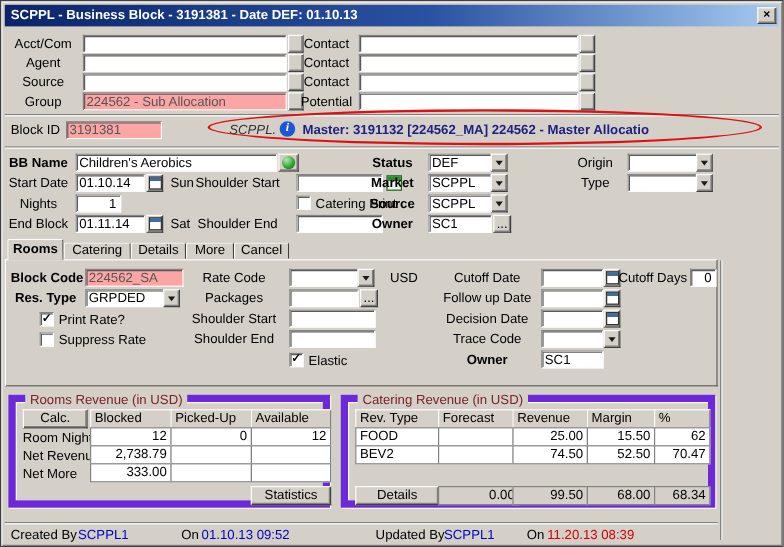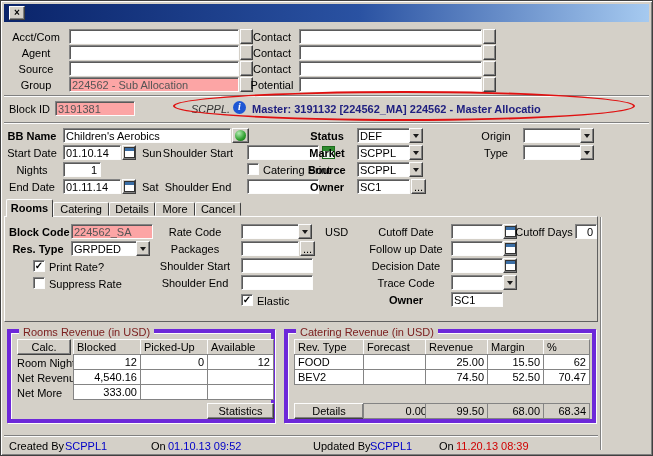--- a/index.html
+++ b/index.html
@@ -25,21 +25,21 @@
 .btn{position:absolute;background:#d4d0c8;border:1px solid;border-color:#fcfcfc #404040 #404040 #fcfcfc;
   box-shadow:inset -1px -1px 0 #808080;font-size:11px;display:flex;align-items:center;justify-content:center;
   cursor:default;white-space:nowrap;}
 .sbtn{left:0;width:45px;height:17px;}
 .tri{width:0;height:0;border:3px solid transparent;border-top:4px solid #1a1a1a;margin-top:4px;}
 .chk{position:absolute;width:12px;height:12px;background:#fff;border:1px solid;
   border-color:#848484 #fcfcfc #fcfcfc #848484;box-shadow:inset 1px 1px 0 #5a5a5a;
   font-size:10px;line-height:10px;text-align:center;font-weight:bold;}
 .sep-h{position:absolute;height:2px;border-top:1px solid #808080;border-bottom:1px solid #fcfcfc;}
 .sep-v{position:absolute;width:2px;border-left:1px solid #808080;border-right:1px solid #fcfcfc;}
-.grp{position:absolute;border:4px solid #6d28d9;box-shadow:inset 1px 1px 0 #fcfcfc,1px 1px 0 #fcfcfc;}
+.grp{position:absolute;border:6px solid #6d28d9;box-shadow:inset 1px 1px 0 #fcfcfc,1px 1px 0 #fcfcfc;}
 .grp-t{position:absolute;top:-7px;left:8px;height:13px;line-height:13px;background:#d4d0c8;
   padding:0 4px;color:#7c2020;white-space:nowrap;font-size:11px;}
 .tcell{position:absolute;height:16px;line-height:14px;padding:0 3px;background:#fff;
   border:1px solid #848484;white-space:nowrap;overflow:hidden;font-size:11px;}
 .th{background:#d4d0c8;border-color:#fcfcfc #808080 #808080 #fcfcfc;}
 .tot{background:#d4d0c8;}
 .tab{position:absolute;top:201px;height:14px;background:#d4d0c8;text-align:center;line-height:13px;
   border:1px solid;border-color:#fcfcfc #404040 #d4d0c8 #fcfcfc;border-radius:2px 2px 0 0;z-index:1;font-size:11px;}
 .tab.active{top:198px;height:18px;line-height:16px;font-weight:bold;z-index:3;border-bottom:none;}
 #tab-panel{position:absolute;left:3px;top:215px;width:594px;height:106px;
@@ -54,20 +54,21 @@
 .red{color:#d00000;}
 .master{font-weight:bold;color:#202080;}
 u{text-decoration:underline;}
 </style>
 </head>
 <body>
 
 <div id="window">
 
   <div id="titlebar">
+    <div class="title">SCPPL - Business Block - 3191381 - Date DEF: 01.10.13</div>
     <div class="tbtn">×</div>
   </div>
 
   <div class="lbl r" style="left:6px;top:30px;width:58px">Acct/Com</div>
   <div class="fld" style="left:68px;top:28px;width:170px"></div>
   <div class="btn" style="left:239px;top:28px;width:13px;height:15px"></div>
 
   <div class="lbl r" style="left:6px;top:46px;width:58px">Agent</div>
   <div class="fld" style="left:68px;top:44px;width:170px"></div>
   <div class="btn" style="left:239px;top:44px;width:13px;height:15px"></div>
@@ -146,21 +147,21 @@
   <div class="lbl r" style="left:4px;top:163px;width:54px">Nights</div>
   <div class="fld num" style="left:62px;top:161px;width:38px">1</div>
   <div class="chk" style="left:246px;top:162px"></div>
   <div class="lbl" style="left:262px;top:163px">Catering Print</div>
   <div class="lbl r b" style="left:300px;top:163px;width:52px">Source</div>
   <div class="fld" style="left:356px;top:161px;width:53px">SCPPL</div>
   <div class="btn" style="left:408px;top:161px;width:14px;height:15px">
       <i class="tri"></i>
     </div>
 
-  <div class="lbl r" style="left:4px;top:180px;width:54px">End Date</div>
+  <div class="lbl r" style="left:4px;top:180px;width:54px">End Block</div>
   <div class="fld" style="left:62px;top:178px;width:58px">01.11.14</div>
   <div class="btn" style="left:121px;top:178px;width:14px;height:15px">
       <i class="cal"></i>
     </div>
   <div class="lbl" style="left:141px;top:180px">Sat</div>
   <div class="lbl r" style="left:152px;top:180px;width:90px">Shoulder End</div>
   <div class="fld" style="left:246px;top:178px;width:72px"></div>
   <div class="lbl r b" style="left:300px;top:180px;width:52px">Owner</div>
   <div class="fld" style="left:356px;top:178px;width:53px">SC1</div>
   <div class="btn" style="left:410px;top:178px;width:15px;height:15px">...</div>
@@ -232,21 +233,21 @@
     <div class="tcell th" style="left:62px;top:6px;width:68px">Blocked</div>
     <div class="tcell th" style="left:129px;top:6px;width:68px">Picked-Up</div>
     <div class="tcell th" style="left:196px;top:6px;width:67px">Available</div>
 
     <div class="lbl" style="left:6px;top:24px">Room Nights</div>
     <div class="tcell num" style="left:62px;top:21px;width:68px">12</div>
     <div class="tcell num" style="left:129px;top:21px;width:68px">0</div>
     <div class="tcell num" style="left:196px;top:21px;width:67px">12</div>
 
     <div class="lbl" style="left:6px;top:39px">Net Revenue</div>
-    <div class="tcell num" style="left:62px;top:36px;width:68px">4,540.16</div>
+    <div class="tcell num" style="left:62px;top:36px;width:68px">2,738.79</div>
     <div class="tcell num" style="left:129px;top:36px;width:68px"></div>
     <div class="tcell num" style="left:196px;top:36px;width:67px"></div>
 
     <div class="lbl" style="left:6px;top:54px">Net More</div>
     <div class="tcell num" style="left:62px;top:51px;width:68px">333.00</div>
     <div class="tcell num" style="left:129px;top:51px;width:68px"></div>
     <div class="tcell num" style="left:196px;top:51px;width:67px"></div>
 
     <div class="btn" style="left:196px;top:70px;width:67px;height:16px">Statistics</div>
   </div>

